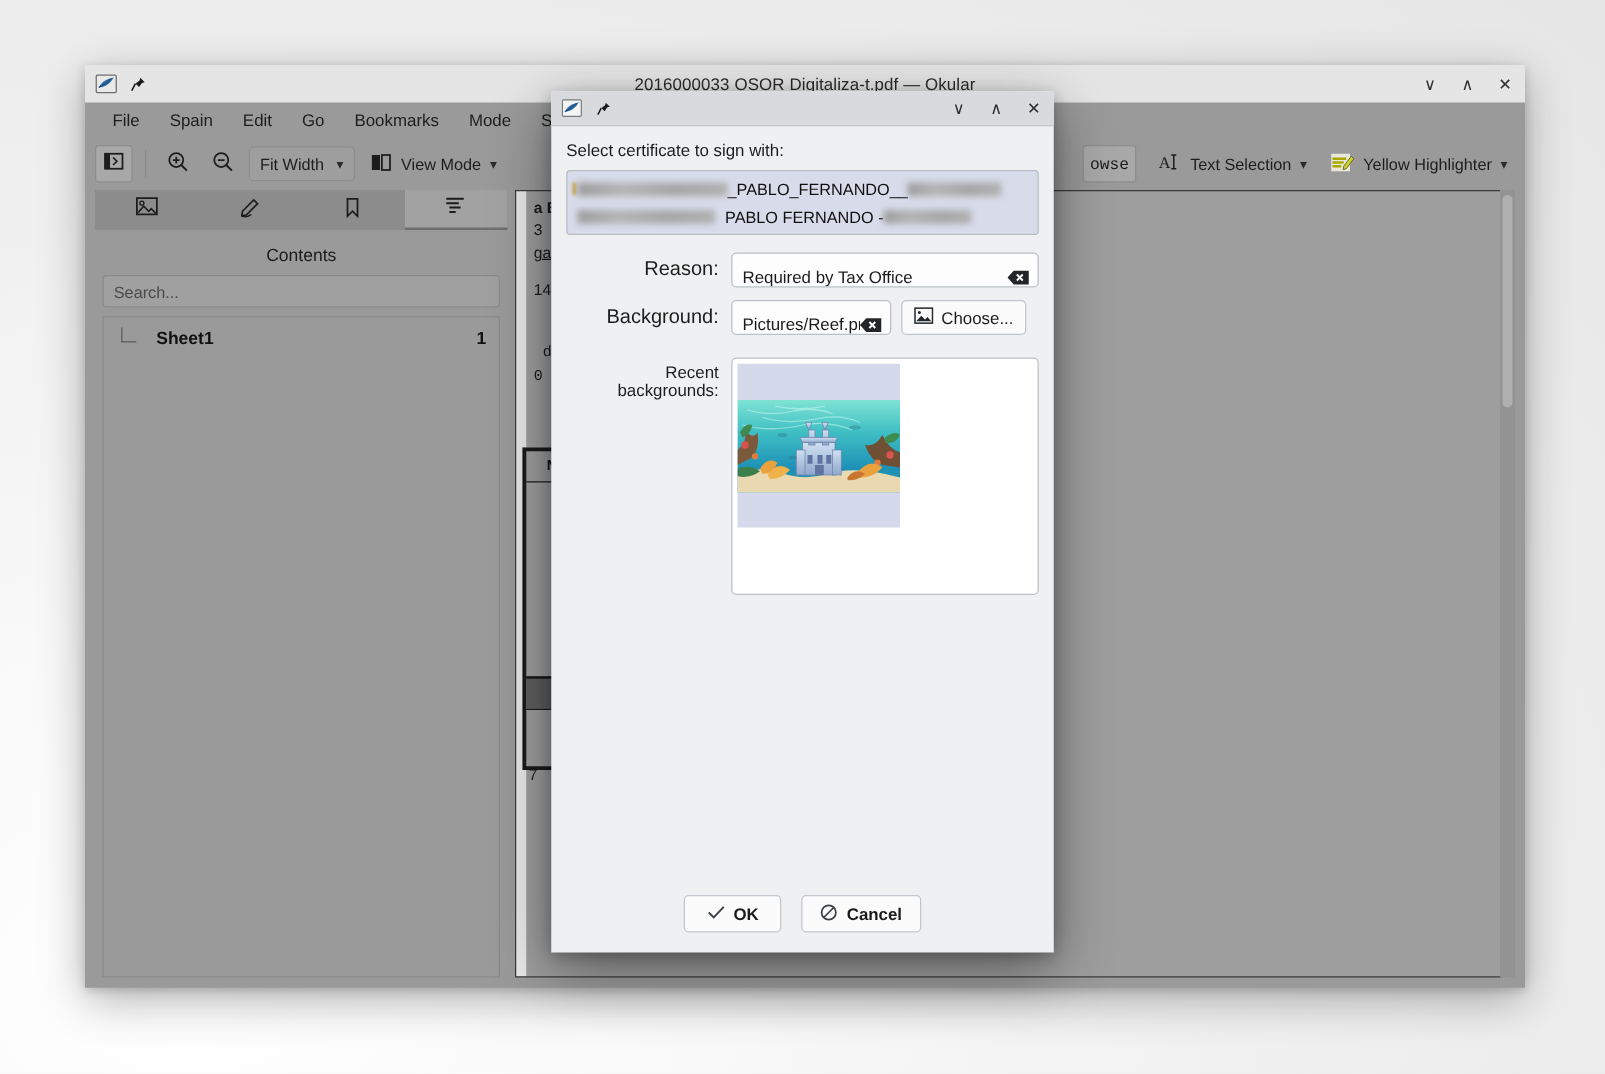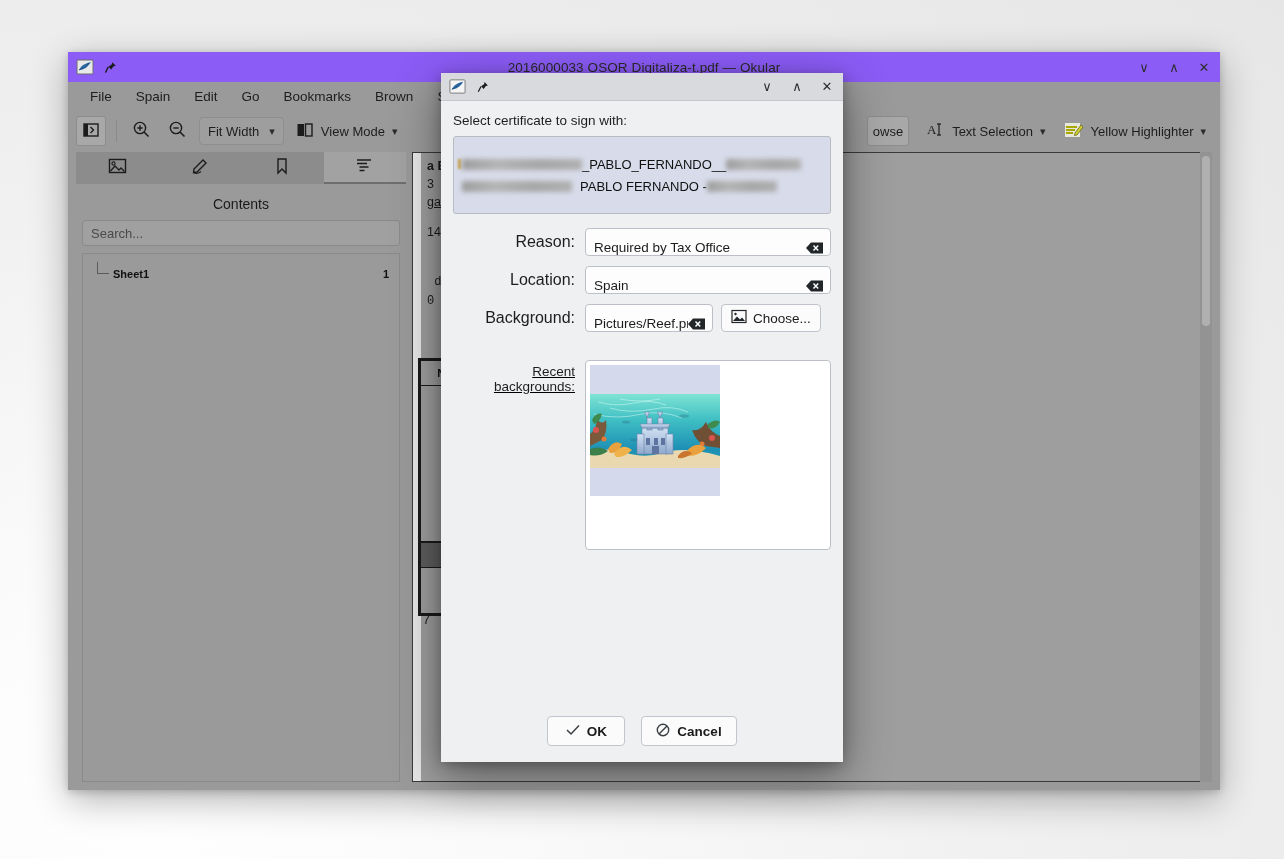--- a/index.html
+++ b/index.html
@@ -17,21 +17,21 @@
   #main-window {
     position: absolute;
     left: 68px; top: 52px;
     width: 1152px; height: 738px;
     background: #9a9a9a;
     box-shadow: 0 10px 34px rgba(0,0,0,0.30), 0 2px 8px rgba(0,0,0,0.18);
   }
   #main-titlebar {
     position: relative;
     height: 30px;
-    background: #8b5cf6;
+    background: #e5e5e5;
     display: flex; align-items: center;
   }
   .tb-appicon {
     width: 18px; height: 18px; margin-left: 8px;
     position: relative; flex: none;
   }
   .tb-appicon svg { display:block; }
   .tb-pin {
     width: 16px; height: 16px; margin-left: 8px; flex: none;
     display: flex; align-items: center; justify-content: center;
@@ -58,23 +58,23 @@
   .menu-item {
     padding: 3px 12px; font-size: 13.5px; color: #1d1d1d;
   }
 
   #toolbar {
     height: 42px; background: #9a9a9a;
     display: flex; align-items: center; padding: 0 8px; gap: 6px;
   }
   .tool-btn {
     height: 30px; min-width: 30px;
-    display: flex; align-items: center; 
+    display: flex; align-items: center; justify-content: center;
     border-radius: 3px; gap: 5px; padding: 0 5px;
-    font-size: 13px; color: #1d1d1d;
+    font-size: 13px; color: #1d1d1d; font-family: Liberation Mono, monospace;
   }
   .tool-btn.active { background: #a8a8a8; border: 1px solid #8d8d8d; }
   .tool-combo {
     height: 28px; border: 1px solid #8e8e8e; border-radius: 4px;
     background: #9e9e9e; display: flex; align-items: center;
     padding: 0 8px; gap: 10px; font-size: 13px; color: #1d1d1d;
   }
   .tool-plain {
     height: 28px; display: flex; align-items: center;
     padding: 0 6px; gap: 7px; font-size: 13px; color: #1d1d1d;
@@ -112,23 +112,24 @@
     height: 26px; border: 1px solid #8a8a8a; border-radius: 3px;
     background: #a0a0a0; display: flex; align-items: center;
     padding: 0 8px; font-size: 13px; color: #4a4a4a;
     margin-bottom: 7px;
   }
   #contents-tree {
     flex: 1; border: 1px solid #8a8a8a; background: #9a9a9a;
     padding: 6px 4px;
   }
   .toc-row {
-    display: flex; align-items: flex-end; height: 20px;
-    font-size: 11px; color: #111; font-weight: bold;
+    display: flex; align-items: center; height: 20px;
+    font-size: 14px; color: #111; font-weight: bold;
     padding: 0 6px 0 10px;
+    gap: 12px;
   }
   .toc-branch {
     width: 12px; height: 12px; margin-right: 4px;
     border-left: 1px solid #5b5b5b; border-bottom: 1px solid #5b5b5b;
     align-self: flex-start; margin-top: 2px;
   }
   .toc-label { flex: 1; }
   .toc-page { font-weight: bold; }
 
   #viewport {
@@ -221,21 +222,21 @@
   #dlg-body {
     flex: 1; padding: 12px 12px 0 12px;
     display: flex; flex-direction: column;
   }
   #select-cert-label {
     font-size: 13.5px; color: #1d1d1d; margin-bottom: 8px;
   }
   #cert-list {
     border: 1px solid #b8bcc2; border-radius: 3px;
     background: #d8dcea;
-    padding: 16px 4px; margin-bottom: 14px;
+    padding: 3px 4px; margin-bottom: 14px;
   }
   .cert-row {
     display: flex; align-items: center; height: 22px;
     font-size: 13px; color: #101010; white-space: nowrap;
   }
   .cert-row .dot {
     width: 3px; height: 10px; background: #c8a24a;
     filter: blur(1.2px); margin-right: 1px; flex: none;
   }
 
@@ -255,21 +256,21 @@
   .field .val { flex: 1; overflow: hidden; white-space: nowrap; }
   .clear-icon { width: 18px; height: 14px; flex: none; }
   .choose-btn {
     height: 28px; border: 1px solid #c0c4ca; border-radius: 4px;
     background: #fbfbfb; display: flex; align-items: center;
     gap: 6px; padding: 0 9px; font-size: 13.5px; color: #1b1b1b;
     margin-left: 8px; flex: none;
   }
   #bg-row .field { flex: none; width: 128px; }
 
-  #recent-row { display: flex; margin-top: 18px; text-decoration: underline; }
+  #recent-row { display: flex; margin-top: 8px; }
   #recent-label {
     width: 132px; text-align: right; padding-right: 10px;
     font-size: 13.5px; color: #1d1d1d; flex: none; padding-top: 4px;
   }
   #recent-box {
     flex: 1; height: 190px; background: #ffffff;
     border: 1px solid #bcc0c6; border-radius: 4px;
     padding: 4px; overflow: hidden;
   }
   #thumb {
@@ -315,21 +316,21 @@
       <span class="win-btn">✕</span>
     </div>
   </div>
 
   <div id="menubar">
     <span class="menu-item">File</span>
     <span class="menu-item">Spain</span>
     <span class="menu-item">Edit</span>
     <span class="menu-item">Go</span>
     <span class="menu-item">Bookmarks</span>
-    <span class="menu-item">Brown</span>
+    <span class="menu-item">Mode</span>
     <span class="menu-item">Settings</span>
   </div>
 
   <div id="toolbar">
     <div class="tool-btn active">
       <span>
         <svg width="18" height="18" viewBox="0 0 18 18">
           <rect x="2" y="3" width="14" height="12" fill="none" stroke="#1c1c1c" stroke-width="1.4"></rect>
           <rect x="2" y="3" width="4" height="12" fill="#1c1c1c"></rect>
           <path d="M8.5 6 L11.5 9 L8.5 12" fill="none" stroke="#1c1c1c" stroke-width="1.4"></path>
@@ -538,32 +539,20 @@
         <span class="val">Required by Tax Office</span>
         <span class="clear-icon">
           <svg width="18" height="14" viewBox="0 0 18 14">
             <path d="M0 7 L5 1.5 H17 V12.5 H5 Z" fill="#232629"></path>
             <path d="M7.5 4.6 L12.2 9.4 M12.2 4.6 L7.5 9.4" stroke="#ffffff" stroke-width="1.5"></path>
           </svg>
         </span>
       </div>
     </div>
 
-    <div class="form-row">
-      <div class="form-label">Location:</div>
-      <div class="field">
-        <span class="val">Spain</span>
-        <span class="clear-icon">
-          <svg width="18" height="14" viewBox="0 0 18 14">
-            <path d="M0 7 L5 1.5 H17 V12.5 H5 Z" fill="#232629"></path>
-            <path d="M7.5 4.6 L12.2 9.4 M12.2 4.6 L7.5 9.4" stroke="#ffffff" stroke-width="1.5"></path>
-          </svg>
-        </span>
-      </div>
-    </div>
 
     <div class="form-row" id="bg-row">
       <div class="form-label">Background:</div>
       <div class="field">
         <span class="val">Pictures/Reef.png</span>
         <span class="clear-icon">
           <svg width="18" height="14" viewBox="0 0 18 14">
             <path d="M0 7 L5 1.5 H17 V12.5 H5 Z" fill="#232629"></path>
             <path d="M7.5 4.6 L12.2 9.4 M12.2 4.6 L7.5 9.4" stroke="#ffffff" stroke-width="1.5"></path>
           </svg>

